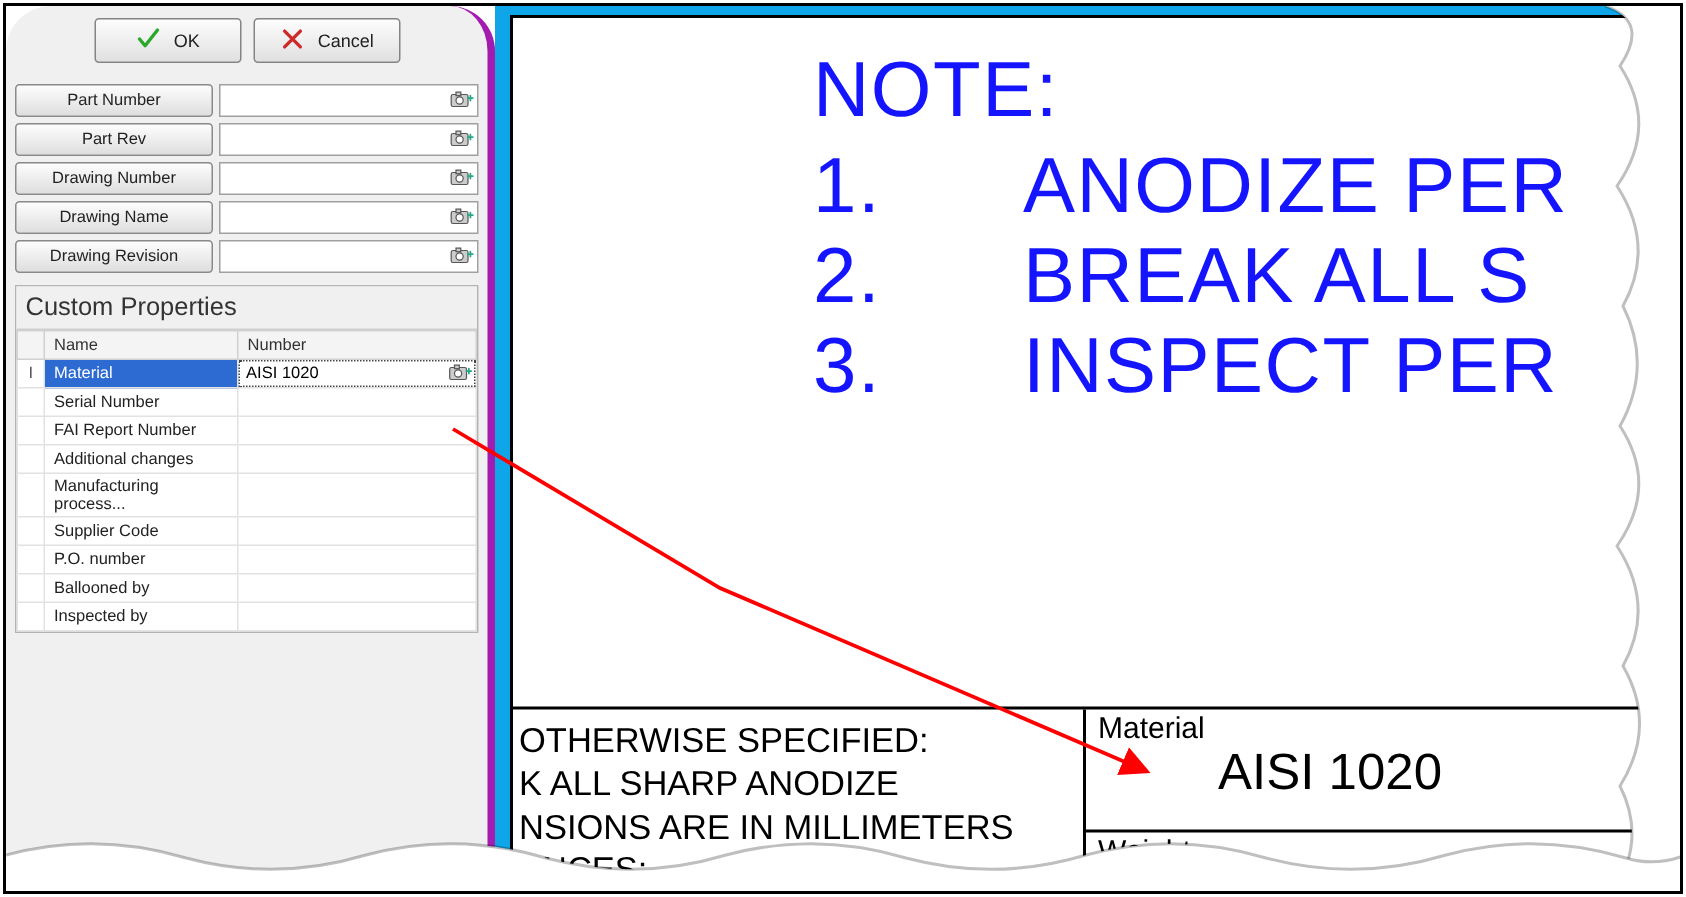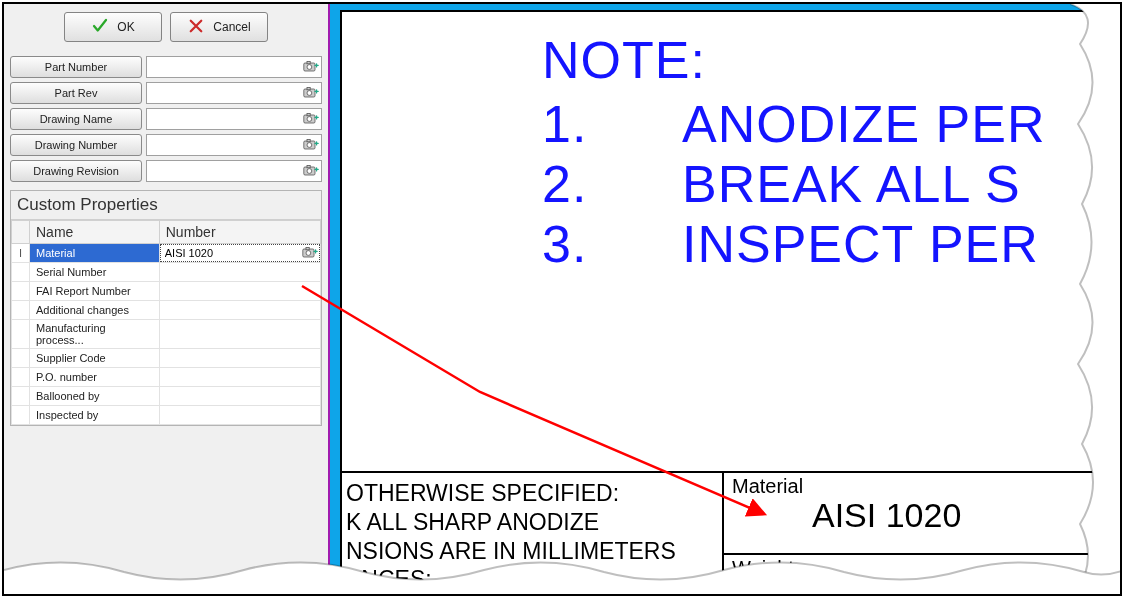--- a/index.html
+++ b/index.html
@@ -22,21 +22,22 @@
     overflow: hidden;
   }
   
   .left-panel {
     position: absolute;
     left: 0;
     top: 0;
     width: 326px;
     height: 100%;
     background: #f0f0f0;
-    border-right: 2px solid #a21caf;
+    border-right: 5px solid #a21caf;
+    border-radius: 30px;
   }
   .dlg-buttons {
     display: flex;
     justify-content: center;
     gap: 8px;
     padding: 8px 6px 10px 6px;
   }
   .dlg-btn {
     display: flex;
     align-items: center;
@@ -108,21 +109,21 @@
     background: #f0f0f0;
     border-bottom: 1px solid #cfcfcf;
   }
   .cp-table {
     width: 100%;
     border-collapse: collapse;
   }
   .cp-table th {
     text-align: left;
     font-weight: normal;
-    font-size: 14px;
+    font-size: 11px;
     color: #333;
     background: #f4f4f4;
     border: 1px solid #d0d0d0;
     padding: 3px 6px;
     height: 18px;
   }
   .cp-table td {
     border: 1px solid #e2e2e2;
     padding: 2px 6px;
     height: 19px;
@@ -299,33 +300,33 @@
       <input class="prop-input" type="text" style="">
       <span class="ocr-icon"><svg viewBox="0 0 20 16">
     <rect x="1" y="3" width="14" height="10" rx="1.5" fill="#ccc" stroke="#555" stroke-width="1"></rect>
     <circle cx="8" cy="8" r="3" fill="#fff" stroke="#555" stroke-width="1"></circle>
     <rect x="5" y="1" width="4" height="3" fill="#ccc" stroke="#555" stroke-width="1"></rect>
     <path d="M15 6 h4 M17 4 v4" stroke="#2a8" stroke-width="1.5" stroke-linecap="round"></path>
   </svg></span>
     </div>
         </div>
         <div class="prop-row">
-    <button class="prop-label">Drawing Name</button>
+    <button class="prop-label">Drawing Number</button>
     <div class="prop-input-wrap">
       <input class="prop-input" type="text" style="">
       <span class="ocr-icon"><svg viewBox="0 0 20 16">
     <rect x="1" y="3" width="14" height="10" rx="1.5" fill="#ccc" stroke="#555" stroke-width="1"></rect>
     <circle cx="8" cy="8" r="3" fill="#fff" stroke="#555" stroke-width="1"></circle>
     <rect x="5" y="1" width="4" height="3" fill="#ccc" stroke="#555" stroke-width="1"></rect>
     <path d="M15 6 h4 M17 4 v4" stroke="#2a8" stroke-width="1.5" stroke-linecap="round"></path>
   </svg></span>
     </div>
         </div>
         <div class="prop-row">
-    <button class="prop-label">Drawing Number</button>
+    <button class="prop-label">Drawing Name</button>
     <div class="prop-input-wrap">
       <input class="prop-input" type="text" style="">
       <span class="ocr-icon"><svg viewBox="0 0 20 16">
     <rect x="1" y="3" width="14" height="10" rx="1.5" fill="#ccc" stroke="#555" stroke-width="1"></rect>
     <circle cx="8" cy="8" r="3" fill="#fff" stroke="#555" stroke-width="1"></circle>
     <rect x="5" y="1" width="4" height="3" fill="#ccc" stroke="#555" stroke-width="1"></rect>
     <path d="M15 6 h4 M17 4 v4" stroke="#2a8" stroke-width="1.5" stroke-linecap="round"></path>
   </svg></span>
     </div>
         </div>

